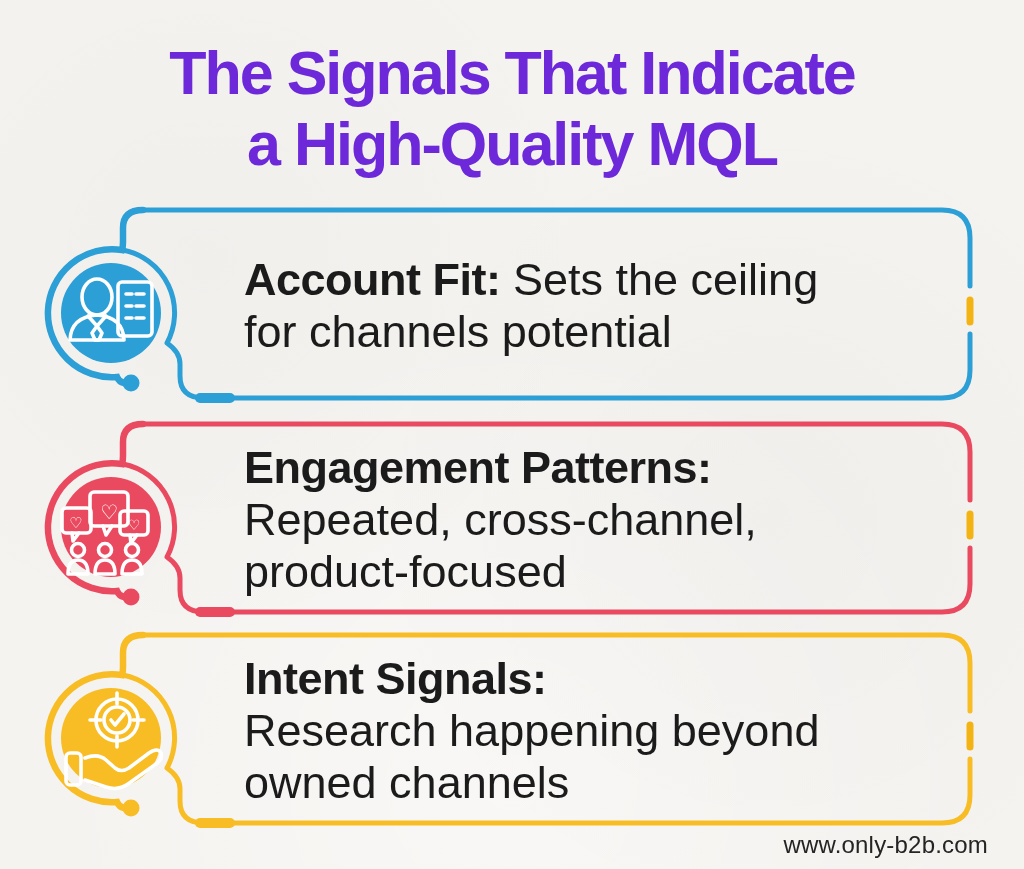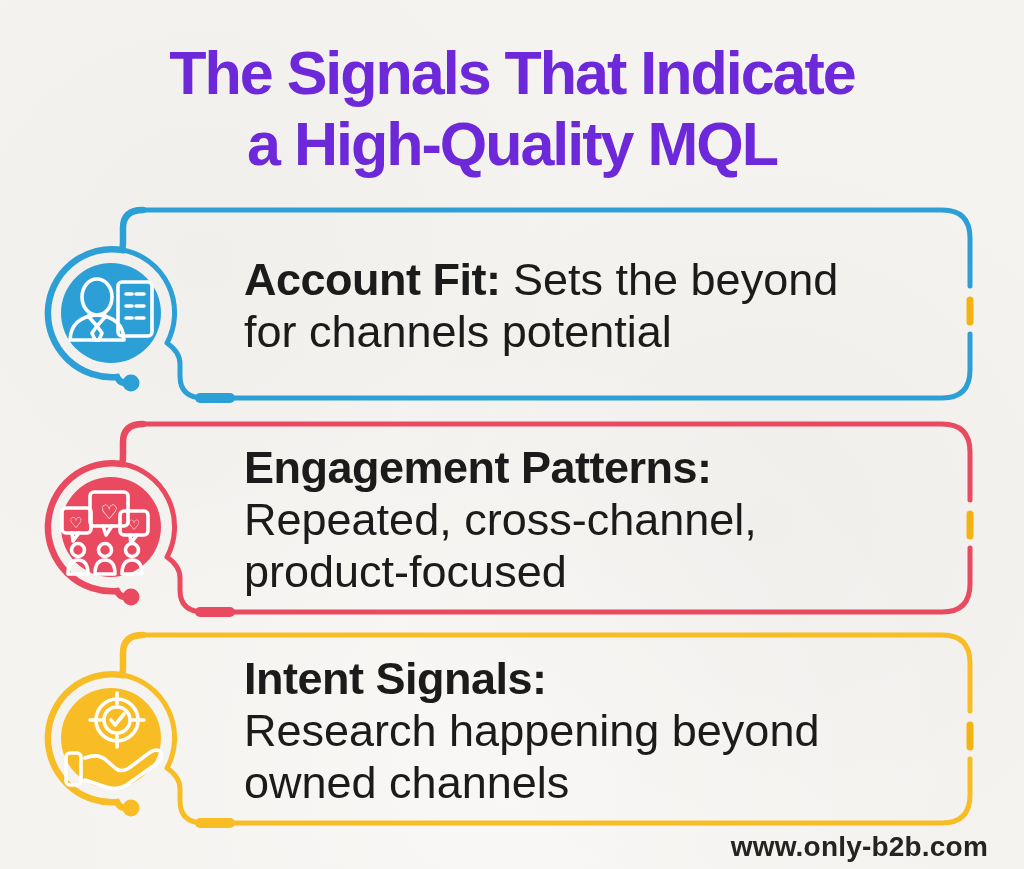--- a/index.html
+++ b/index.html
@@ -35,21 +35,21 @@
   .ic{stroke:#fff;stroke-width:3.6;fill:none;stroke-linecap:round;stroke-linejoin:round;}
   .heart{fill:#fff;font-family:"DejaVu Sans",sans-serif;text-anchor:middle;}
   .card-text{
     position:absolute;left:244px;right:70px;top:4px;height:200px;
     display:flex;flex-direction:column;justify-content:center;
     font-size:45px;line-height:1.16;color:#1b1b1b;white-space:nowrap;
   }
   .card-text b{font-weight:800;letter-spacing:-.5px;}
   .footer{
     position:absolute;right:36px;top:831px;
-    font-size:28px;color:#242424;letter-spacing:.2px;font-weight:bold;
+    font-size:24px;color:#242424;letter-spacing:.2px;
   }
 </style>
 </head>
 <body style="background: rgb(245, 243, 240); --dash: #f2b313;">
 
 <div class="texture"></div>
 
 <div class="title">
   <div>The Signals That Indicate</div>
   <div>a High-Quality MQL</div>
@@ -67,21 +67,21 @@
     <g>
       <rect class="ic" x="118" y="80" width="34" height="54" rx="4"></rect>
       <path class="ic" d="M 126,92 H 132 M 136,92 H 144 M 126,104 H 132 M 136,104 H 144 M 126,116 H 132 M 136,116 H 144"></path>
       <ellipse class="ic" cx="97" cy="95" rx="15" ry="18"></ellipse>
       <path class="ic" d="M 70,138 Q 71,115 97,113 Q 123,115 124,138 Z"></path>
       <path class="ic" d="M 88,114 L 97,124 L 106,114"></path>
       <path class="ic" d="M 97,124 l 5,7 l -3,7 h -4 l -3,-7 Z"></path>
     </g>
   </svg>
   <div class="card-text">
-    <div><b>Account Fit:</b> <span>Sets the beyond</span></div>
+    <div><b>Account Fit:</b> <span>Sets the ceiling</span></div>
     <div>for channels potential</div>
   </div>
 </div>
 
 <div class="card" style="top: 416px; --c: #ea4a60;">
   <svg width="1024" height="212" viewBox="0 0 1024 212">
     <path class="ln" d="M 143,8 H 942 Q 970,8 970,36 V 84"></path>
     <path class="dash" d="M 970,98 V 120"></path>
     <path class="ln" d="M 970,132 V 168 Q 970,196 942,196 H 204 Q 180,196 180,174 V 162 Q 180,150 167,141 A 64 64 0 0 0 123,48"></path>
     <path class="nub" d="M 200,196 H 230"></path>

